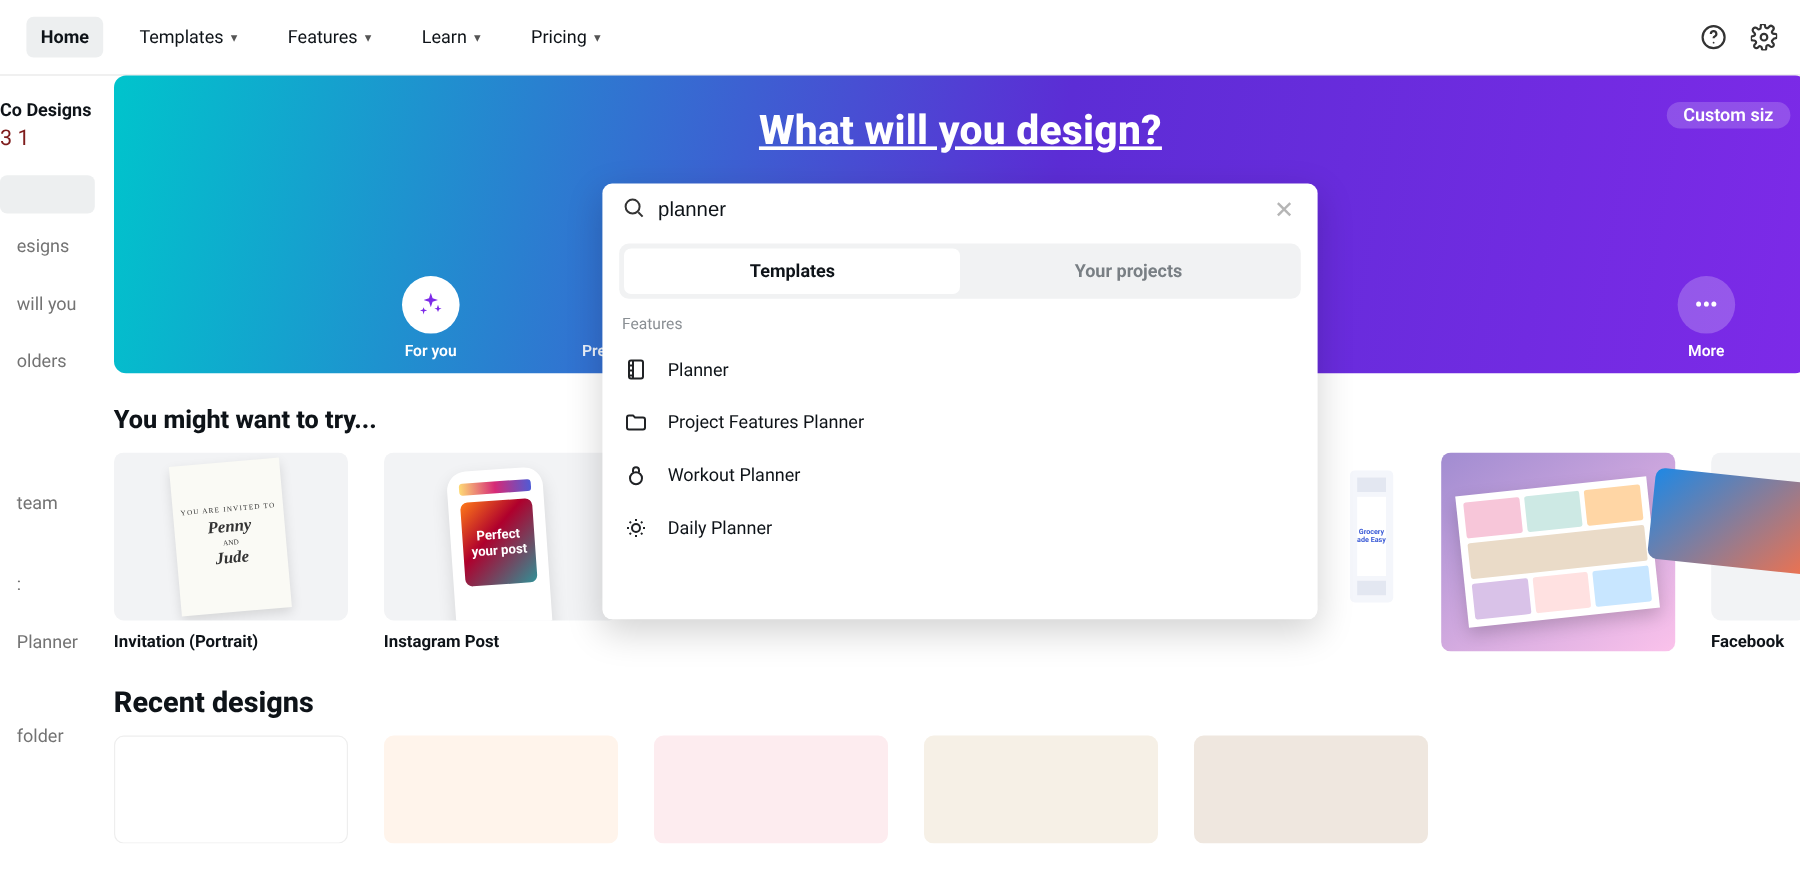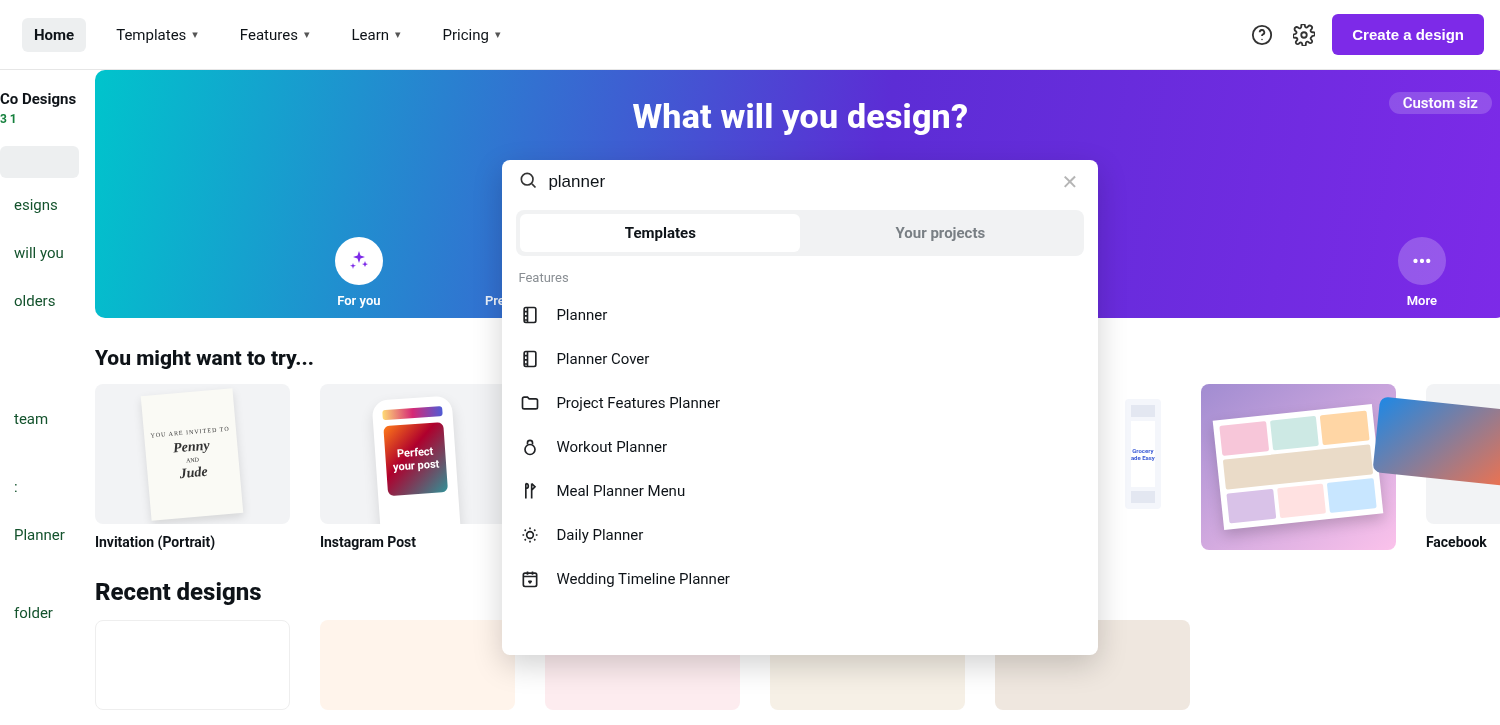--- a/index.html
+++ b/index.html
@@ -33,38 +33,38 @@
     background: #7d2ae8; color:#fff; border:none;
     padding: 12px 20px; border-radius: 6px; font-weight: 600; font-size:15px; cursor:pointer;
   }
 
   .main { display:flex; }
   .sidebar { width: 137px; padding-top: 20px; }
   .team {
     padding: 0 0 0 0; margin-bottom: 20px;
   }
   .team-name { font-weight:700; font-size:15px; color:#0e1318; }
-  .team-sub { font-size:12px; color:#15803d; margin-top:4px;font-weight:bold; }
+  .team-sub { font-size:18px; color:#7f1d1d; margin-top:4px; }
   .s-item {
-    padding: 12px 14px; font-size:15px; color:#14532d; border-radius:6px; cursor:pointer;
+    padding: 12px 14px; font-size:15px; color:#737373; border-radius:6px; cursor:pointer;
     margin-bottom: 6px;
   }
   .s-item.selected { background:#edeff0; }
 
   .content { flex:1; padding-left: 16px; position:relative; }
   .hero {
     position:relative;
     height: 248px;
     border-radius: 10px;
     background: linear-gradient(100deg, #00c4cc 0%, #5c2dd5 55%, #7d2ae8 100%);
     display:flex; flex-direction:column; align-items:center; color:#fff;
     padding-top: 22px;
     overflow:visible;
   }
-  .hero h1 { font-size: 34px; font-weight:800; letter-spacing:0.2px; margin-top:4px;}
+  .hero h1 { font-size: 34px; font-weight:800; letter-spacing:0.2px; margin-top:4px;text-decoration:underline;}
   .custom-size {
     position:absolute; right:14px; top:22px;
     background: rgba(255,255,255,0.18); color:#fff;
     padding:2px 14px; border-radius:15px; font-size:15px; font-weight:600;
   }
   .category-row {
     position:absolute; width:100%; bottom:0; display:flex; justify-content:center; gap: 90px;
     padding-bottom: 10px;
   }
   .cat {
@@ -193,21 +193,20 @@
         <path d="M9.5 9a2.5 2.5 0 1 1 3.5 2.3c-.9.4-1 1-1 1.7"></path>
         <circle cx="12" cy="17" r="0.8" fill="currentColor" stroke="none"></circle>
       </svg>
     </div>
     <div class="icon-btn">
       <svg width="22" height="22" viewBox="0 0 24 24" fill="none" stroke="currentColor" stroke-width="2">
         <circle cx="12" cy="12" r="3"></circle>
         <path d="M19.4 15a1.7 1.7 0 0 0 .34 1.88l.6.6a2 2 0 1 1-2.83 2.83l-.6-.6a1.7 1.7 0 0 0-1.88-.34 1.7 1.7 0 0 0-1 1.55V22a2 2 0 1 1-4 0v-.1a1.7 1.7 0 0 0-1-1.55 1.7 1.7 0 0 0-1.88.34l-.6.6A2 2 0 1 1 3.7 18.5l.6-.6a1.7 1.7 0 0 0 .34-1.88 1.7 1.7 0 0 0-1.55-1H2a2 2 0 1 1 0-4h.1a1.7 1.7 0 0 0 1.55-1 1.7 1.7 0 0 0-.34-1.88l-.6-.6A2 2 0 1 1 5.5 3.7l.6.6a1.7 1.7 0 0 0 1.88.34H8a1.7 1.7 0 0 0 1-1.55V2a2 2 0 1 1 4 0v.1a1.7 1.7 0 0 0 1 1.55 1.7 1.7 0 0 0 1.88-.34l.6-.6A2 2 0 1 1 20.3 5.5l-.6.6a1.7 1.7 0 0 0-.34 1.88V8a1.7 1.7 0 0 0 1.55 1H22a2 2 0 1 1 0 4h-.1a1.7 1.7 0 0 0-1.55 1z"></path>
       </svg>
     </div>
-    <button class="create-btn">Create a design</button>
   </div>
 </div>
 
 <div class="main">
 
   <div class="sidebar">
     <div class="team">
       <div class="team-name">Co Designs</div>
       <div class="team-sub">3 1</div>
     </div>
@@ -272,69 +271,42 @@
               <svg width="20" height="20" viewBox="0 0 24 24" fill="none" stroke="currentColor" stroke-width="2">
                   <rect x="5" y="3" width="14" height="18" rx="2"></rect>
                   <path d="M9 3v18M5 8h4M5 13h4M5 18h4"></path>
                 </svg>
             </span>
             <span>Planner</span>
           </div>
           <div class="sug-item">
             <span class="sug-icon">
               <svg width="20" height="20" viewBox="0 0 24 24" fill="none" stroke="currentColor" stroke-width="2">
-                  <rect x="5" y="3" width="14" height="18" rx="2"></rect>
-                  <path d="M9 3v18M5 8h4M5 13h4M5 18h4"></path>
-                </svg>
-            </span>
-            <span>Planner Cover</span>
-          </div>
-          <div class="sug-item">
-            <span class="sug-icon">
-              <svg width="20" height="20" viewBox="0 0 24 24" fill="none" stroke="currentColor" stroke-width="2">
                   <path d="M3 7a2 2 0 0 1 2-2h4l2 2h8a2 2 0 0 1 2 2v8a2 2 0 0 1-2 2H5a2 2 0 0 1-2-2V7z"></path>
                 </svg>
             </span>
             <span>Project Features Planner</span>
           </div>
           <div class="sug-item">
             <span class="sug-icon">
               <svg width="20" height="20" viewBox="0 0 24 24" fill="none" stroke="currentColor" stroke-width="2">
                   <circle cx="12" cy="15" r="6"></circle>
                   <path d="M9 9V7a3 3 0 0 1 6 0v2"></path>
                 </svg>
             </span>
             <span>Workout Planner</span>
           </div>
           <div class="sug-item">
             <span class="sug-icon">
               <svg width="20" height="20" viewBox="0 0 24 24" fill="none" stroke="currentColor" stroke-width="2">
-                  <path d="M7 3v18M7 3c1.5 0 3 1 3 3s-1.5 3-3 3M14 3v18M14 3l4 4-4 4"></path>
-                </svg>
-            </span>
-            <span>Meal Planner Menu</span>
-          </div>
-          <div class="sug-item">
-            <span class="sug-icon">
-              <svg width="20" height="20" viewBox="0 0 24 24" fill="none" stroke="currentColor" stroke-width="2">
                   <circle cx="12" cy="12" r="4"></circle>
                   <path d="M12 3v2M12 19v2M3 12h2M19 12h2M5.6 5.6l1.4 1.4M17 17l1.4 1.4M5.6 18.4L7 17M17 7l1.4-1.4"></path>
                 </svg>
             </span>
             <span>Daily Planner</span>
-          </div>
-          <div class="sug-item">
-            <span class="sug-icon">
-              <svg width="20" height="20" viewBox="0 0 24 24" fill="none" stroke="currentColor" stroke-width="2">
-                  <rect x="4" y="5" width="16" height="16" rx="2"></rect>
-                  <path d="M4 9h16M9 3v4M15 3v4"></path>
-                  <path d="M12 18l-2-2a1.4 1.4 0 0 1 2-2 1.4 1.4 0 0 1 2 2l-2 2z" fill="currentColor" stroke="none"></path>
-                </svg>
-            </span>
-            <span>Wedding Timeline Planner</span>
           </div>
           <div class="sug-item">
             <span class="sug-icon">
               
             </span>
 
           </div>
 
         </div>
       </div>

